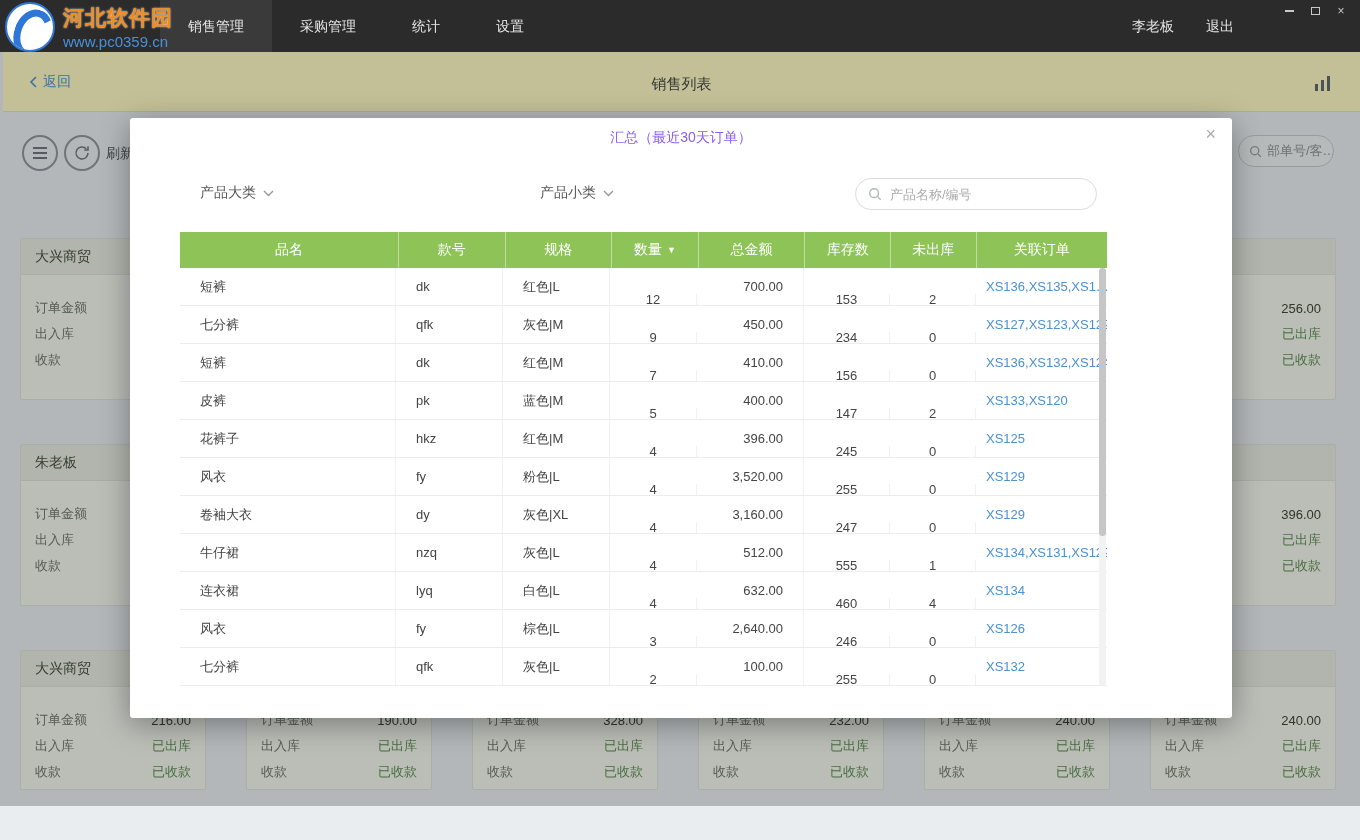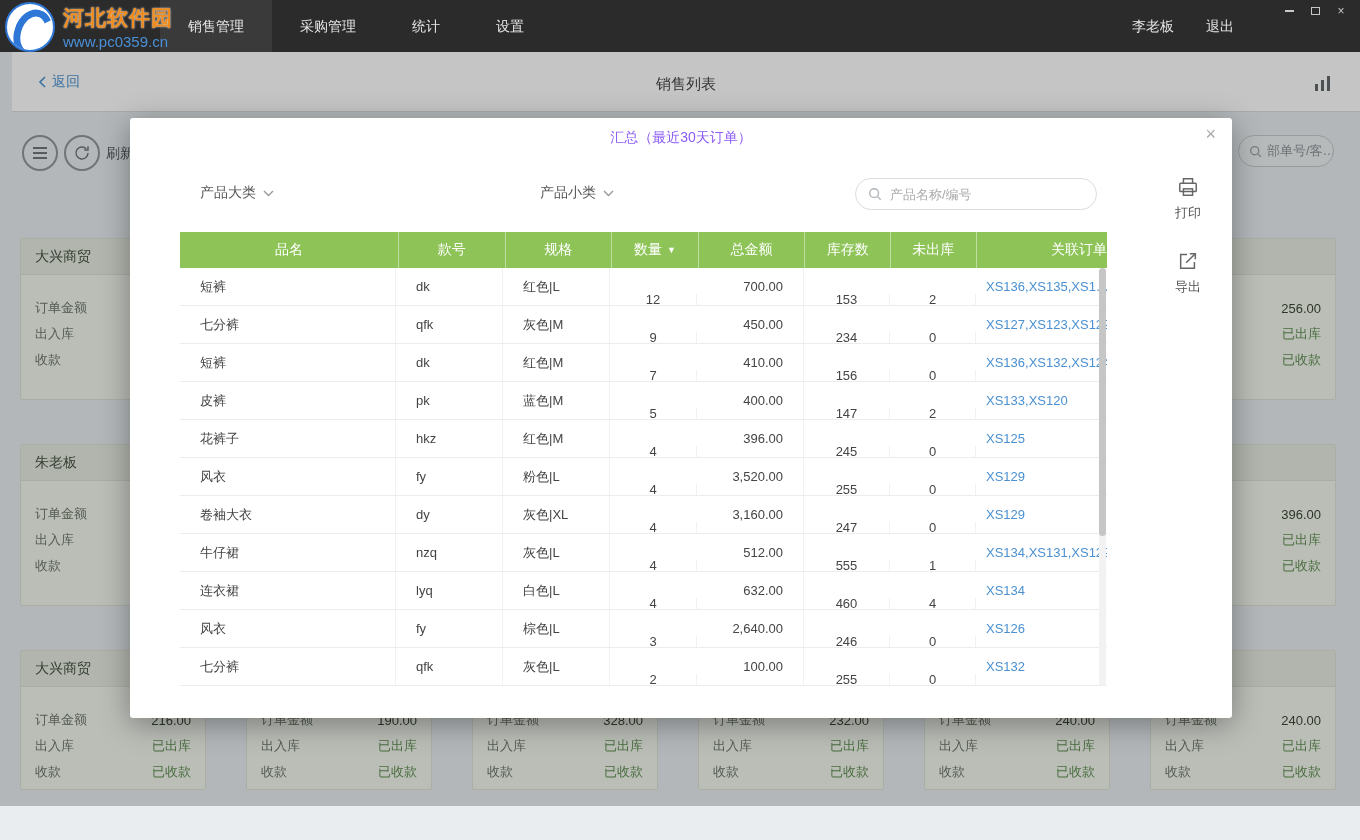--- a/index.html
+++ b/index.html
@@ -21,21 +21,21 @@
 
   
   .watermark { position:absolute; left:5px; top:2px; display:flex; align-items:center; z-index:80; }
   .wm-circle { width:50px; height:50px; border-radius:50%; background:#fff; border:2px solid #2f77d6; position:relative; overflow:hidden; flex:none; }
   .wm-circle::before { content:""; position:absolute; left:7px; top:5px; width:24px; height:36px; border:7px solid #2f77d6; border-right-color:transparent; border-radius:50%; transform:rotate(18deg); }
   .wm-text { margin-left:8px; }
   .wm-line1 { font-size:21px; font-weight:bold; color:#f08c1e; text-shadow:0 0 2px #fff; letter-spacing:1px; }
   .wm-line2 { font-size:15px; color:#4a90d8; margin-top:1px; }
 
   
-  .page-header { position:absolute; top:52px; left:12px; right:0; height:60px; background:#ffffff; border-bottom:1px solid #d7dcdf; }
+  .page-header { position:absolute; top:52px; left:3px; right:0; height:60px; background:#fef9c3; border-bottom:1px solid #d7dcdf; }
   .back-link { position:absolute; left:26px; top:21px; color:#4a90d2; font-size:14px; display:flex; align-items:center; gap:6px; }
   .page-title { position:absolute; left:0; right:0; top:23px; text-align:center; color:#3f3f3f; font-size:15px; }
   .chart-icon { position:absolute; right:28px; top:23px; color:#5f6569; }
 
   
   .toolbar { position:absolute; top:118px; left:0; right:0; height:56px; }
   .circle-btn { position:absolute; width:36px; height:36px; border:2px solid #8d9399; border-radius:50%; color:#6d7378; display:flex; align-items:center; justify-content:center; top:17px; background:transparent; }
   .refresh-label { position:absolute; left:106px; top:27px; font-size:14px; color:#4f555a; }
   .toolbar-search { position:absolute; right:26px; top:17px; width:96px; height:32px; border:1px solid #c3c8cc; border-radius:16px; background:#eef1f3; color:#8a9096; font-size:13px; display:flex; align-items:center; padding:0 10px; gap:5px; overflow:hidden; white-space:nowrap; }
 
@@ -377,21 +377,21 @@
           </div>
           <div class="th" style="width: 107px;">
             <span>总金额</span>
           </div>
           <div class="th" style="width: 86px;">
             <span>库存数</span>
           </div>
           <div class="th" style="width: 86px;">
             <span>未出库</span>
           </div>
-          <div class="th" style="width: 131px; justify-content: flex-end;">
+          <div class="th" style="width: 131px;">
             <span>关联订单</span>
           </div>
         </div>
       <div class="tbody">
           <div class="tr">
             <div class="td al" style="width: 216px;">短裤</div>
             <div class="td al" style="width: 107px;">dk</div>
             <div class="td al" style="width: 107px;">红色|L</div>
             <div class="td ac" style="width: 87px;">12</div>
             <div class="td ar" style="width: 107px;">700.00</div>
@@ -499,34 +499,16 @@
             <div class="td ac" style="width: 86px;">0</div>
             <div class="td al link" style="width: 131px;">XS132</div>
           </div>
         </div>
     </div>
 
     <div class="scrollbar">
       <div class="scroll-thumb"></div>
     </div>
 
-    <div class="modal-actions">
-      <div class="action">
-        <svg width="24" height="22" viewBox="0 0 24 24" fill="none" stroke="currentColor" stroke-width="1.6">
-            <path d="M7 8V3h10v5"></path>
-            <rect x="3" y="8" width="18" height="9" rx="1"></rect>
-            <rect x="7" y="14" width="10" height="7"></rect>
-          </svg>
-        <span>打印</span>
-      </div>
-      <div class="action">
-        <svg width="24" height="22" viewBox="0 0 24 24" fill="none" stroke="currentColor" stroke-width="1.6">
-            <path d="M11 5H4v15h15v-7"></path>
-            <path d="M10 14L20 4"></path>
-            <path d="M14 4h6v6"></path>
-          </svg>
-        <span>导出</span>
-      </div>
-    </div>
   </div>
 
 
 </div>
 
 </body></html>

